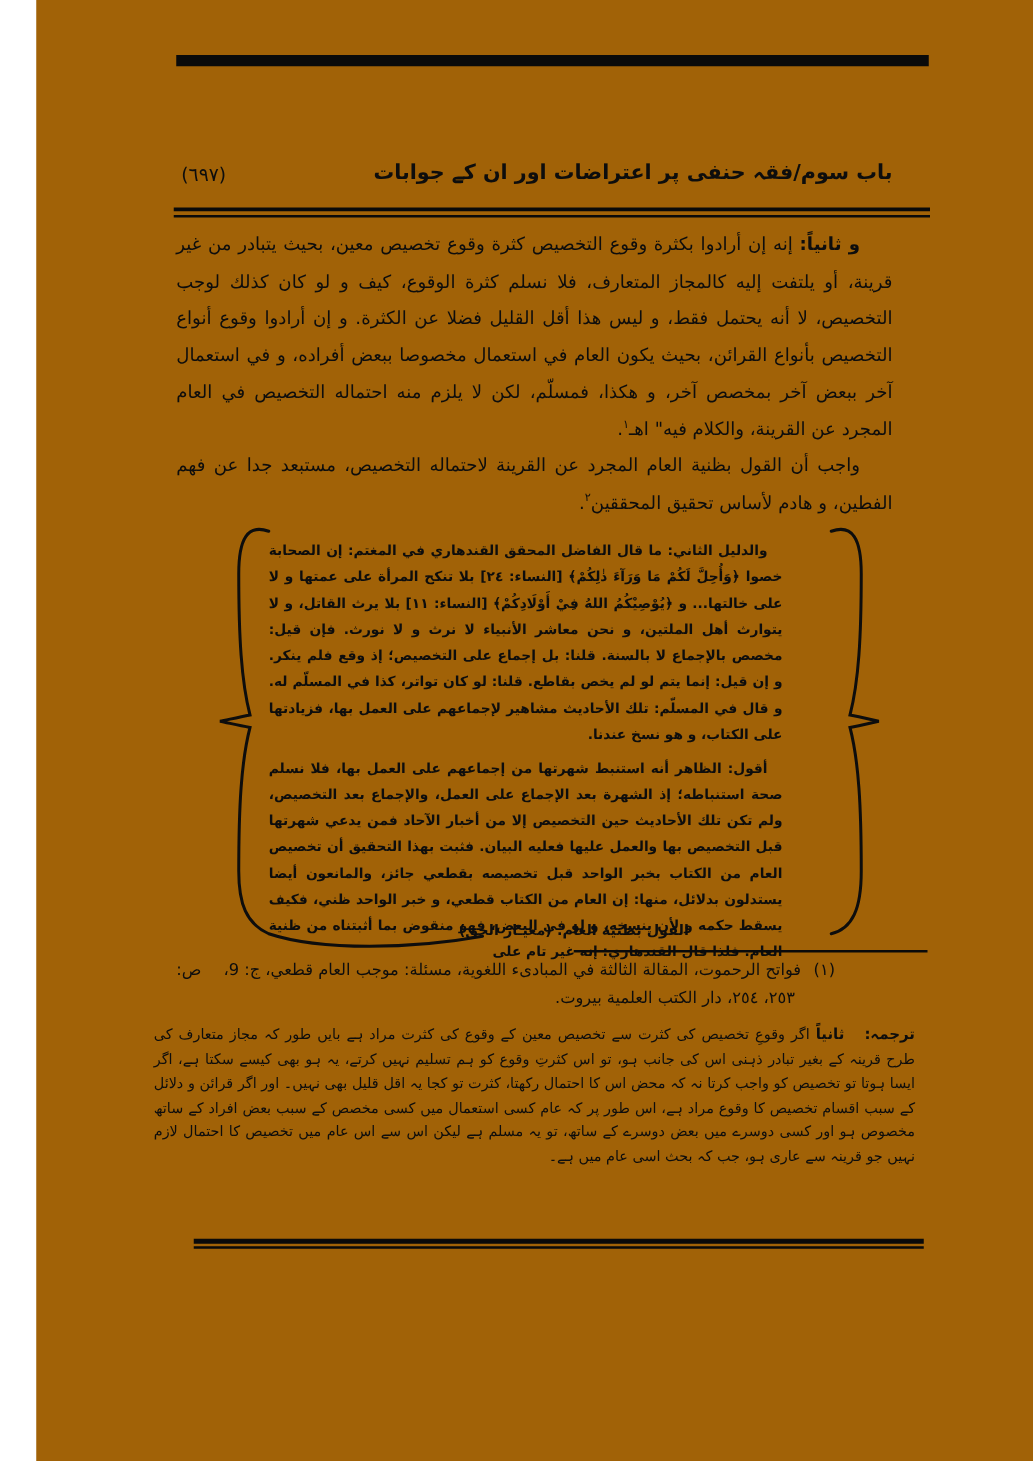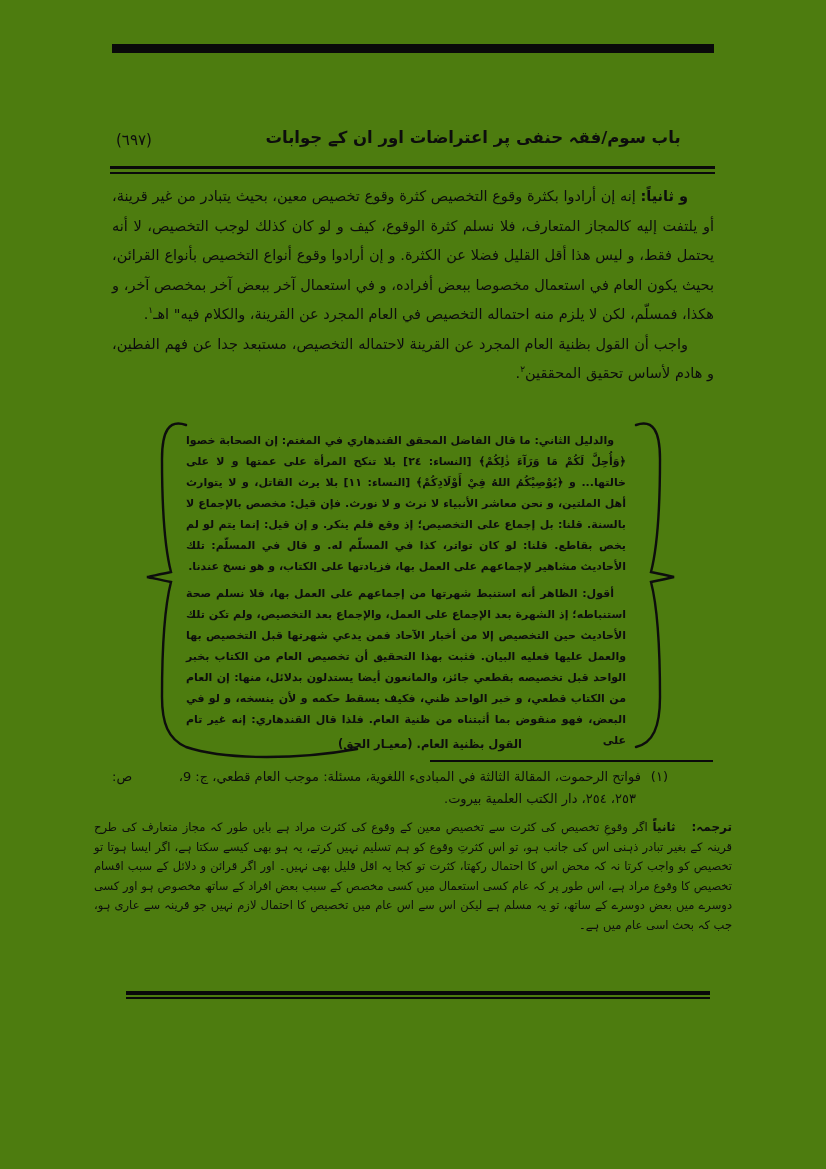--- a/index.html
+++ b/index.html
@@ -1,28 +1,28 @@
 <!DOCTYPE html>
 <html lang="ur" dir="rtl"><head>
 <meta charset="utf-8">
 <style>
   html,body{margin:0;padding:0;background:#ffffff;}
   body{width:826px;height:1169px;position:relative;overflow:hidden;
        font-family:"DejaVu Sans",sans-serif;color:#0d0d0d;}
-  .page{position:absolute;inset:0;background:#4d7c0f;}
+  .page{position:absolute;inset:0;background:#a16207;margin-left:29px;}
 
   
   .top-bar{position:absolute;top:44px;left:112px;width:602px;height:9px;background:#0a0a0a;}
   .bottom-rule{position:absolute;top:991px;left:126px;width:584px;}
   .bottom-rule .thick{height:4px;background:#0a0a0a;}
   .bottom-rule .thin{height:2px;background:#0a0a0a;margin-top:2px;}
 
   
   .pageno{position:absolute;top:131px;left:116px;font-size:15px;direction:rtl;letter-spacing:1px;}
-  .header-title{position:absolute;top:128px;right:112px;left:232px;text-align:center;direction:rtl;
+  .header-title{position:absolute;top:128px;right:112px;left:232px;text-align:right;direction:rtl;
                 font-weight:bold;font-size:16.5px;}
   .header-title span{display:inline-block;}
   .header-rule{position:absolute;top:166px;left:110px;width:605px;}
   .header-rule .l1{height:2.5px;background:#0a0a0a;}
   .header-rule .l2{height:2.5px;background:#0a0a0a;margin-top:3px;}
 
   
   .body-text{position:absolute;top:182px;right:112px;left:112px;direction:rtl;
              font-size:14.5px;line-height:29.5px;text-align:justify;}
   .body-text p{margin:0;text-indent:26px;}

